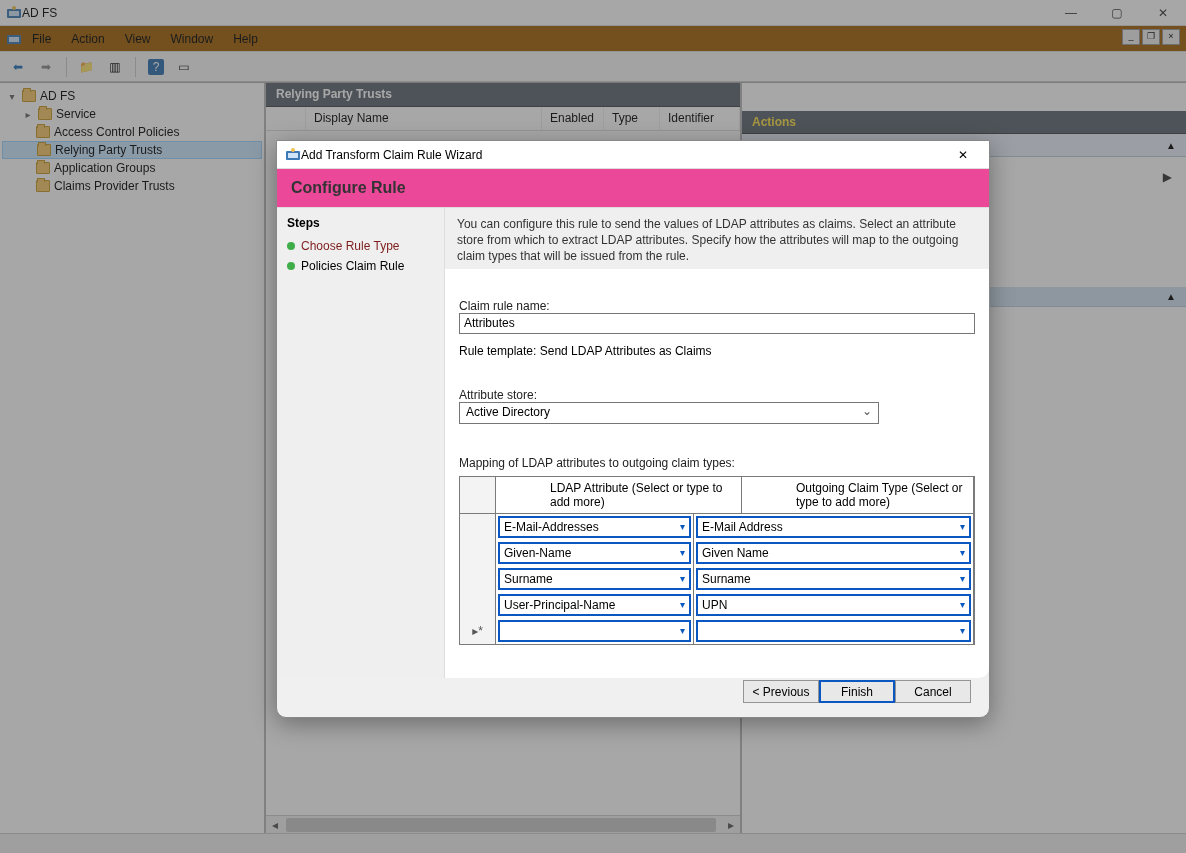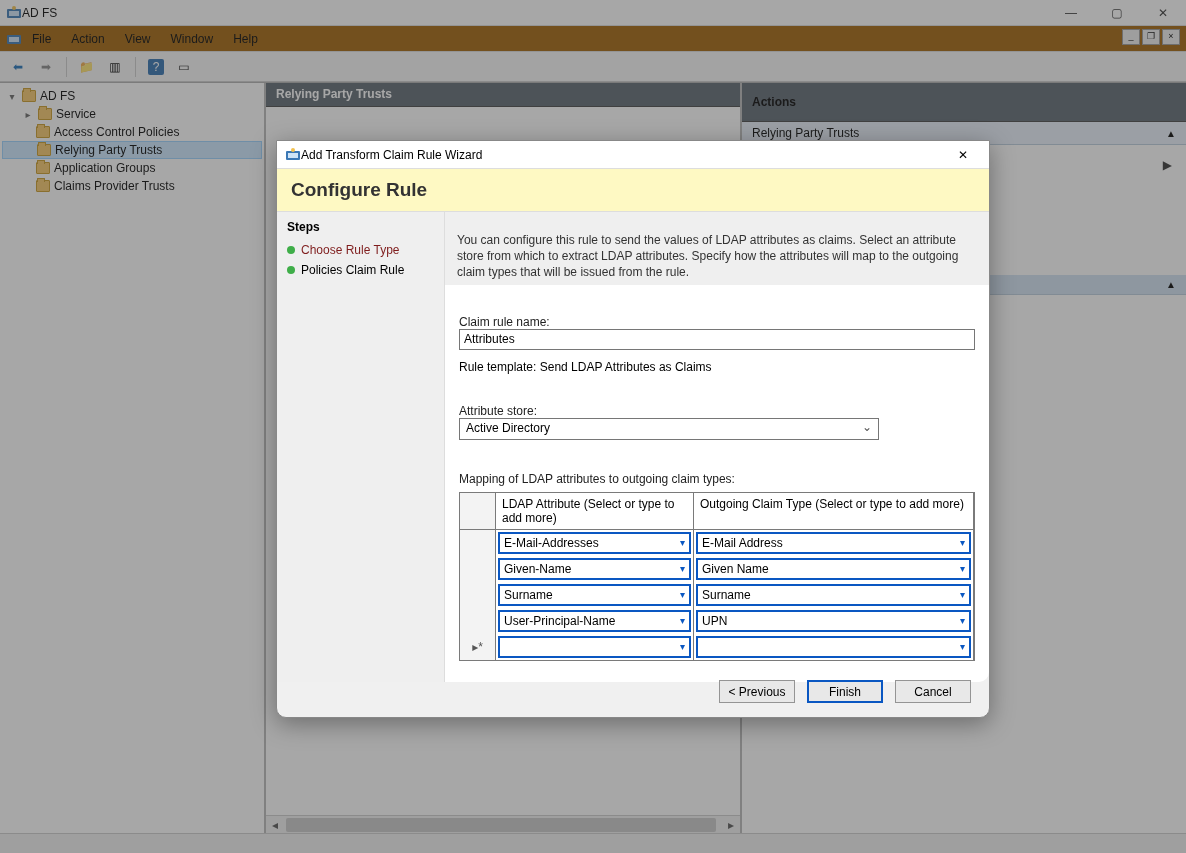--- a/index.html
+++ b/index.html
@@ -29,51 +29,51 @@
   .folder::before{content:"";position:absolute;top:-3px;left:0;width:6px;height:3px;background:#f6c768;border:1px solid #c99a25;border-bottom:none;border-radius:1px 1px 0 0;}
   .center-pane { flex:1; display:flex; flex-direction:column; background:#fff;}
   .pane-header { height:24px; background:#5c6670; color:#fff; font-weight:600; padding:4px 10px; border-bottom:1px solid #444;}
   .col-headers { height:24px; display:flex; border-bottom:1px solid #ddd; background:#fff;}
   .col-headers div{ padding:4px 8px; border-right:1px solid #eee;}
   .center-body{ flex:1; position:relative; background:#fff;}
   .hscroll{position:absolute; bottom:0; left:0; right:0; height:18px; background:#f0f0f0; border-top:1px solid #ccc;}
   .hscroll .thumb{position:absolute; left:20px; top:2px; height:14px; width:430px; background:#c8c8c8; border-radius:2px;}
   .hscroll .arrow{position:absolute; top:0; width:18px; height:18px; display:flex;align-items:center;justify-content:center;color:#555;}
   .right-pane { width:446px; border-left:2px solid #b8b8b8; background:#fff; display:flex; flex-direction:column;}
-  .act-head { background:#5c6670; color:#000000; font-weight:600; padding:12px 10px; border-bottom:1px solid #444;}
+  .act-head { background:#5c6670; color:#fde047; font-weight:600; padding:4px 10px; border-bottom:1px solid #444;margin-top:28px;}
   .act-group { background:#e9f1fb; border-bottom:1px solid #bcd; padding:4px 10px; display:flex; align-items:center; justify-content:space-between;}
   .act-group .collapse-caret { font-size:10px;}
   .act-group.dark{background:#d2e2f2;}
   .statusbar { position:absolute; left:0; right:0; bottom:0; height:20px; background:#f0f0f0; border-top:1px solid #ccc;}
 
   
   .wizard { position:absolute; left:276px; top:140px; width:714px; height:578px; background:#f0f0f0; border:1px solid #888; z-index:100; box-shadow:0 6px 24px rgba(0,0,0,.35); border-radius:0 0 10px 10px;}
   .wiz-title { height:28px; display:flex; align-items:center; padding:0 8px; border-bottom:1px solid #ddd; background:#fff;}
   .wiz-title .t { flex:1; }
   .wiz-close { width:36px; height:22px; display:flex; align-items:center; justify-content:center;}
-  .wiz-header { padding:10px 14px; background:#fef9c3; border-bottom:1px solid #ddd; font-size:19px; font-weight:600; color:#333;}
+  .wiz-header { padding:10px 14px; background:#ec4899; border-bottom:1px solid #ddd; font-size:16px; font-weight:600; color:#333;}
   .wiz-body { display:flex; height:470px;}
   .steps { width:176px; background:#efefef; border-right:1px solid #ddd; padding:8px 10px;}
   .steps h4{margin:0 0 6px 0; font-size:12px; font-weight:700;}
   .step{ display:flex; align-items:center; gap:6px; padding:3px 0;}
   .bullet{width:8px;height:8px;border-radius:50%;background:#3fae49;}
   .step.link{color:#7f1d1d;}
   .rule-area{ flex:1; display:flex; flex-direction:column;}
-  .desc{ padding:20px 12px 4px 12px; background:#efefef; color:#333; line-height:1.35;}
+  .desc{ padding:8px 12px 4px 12px; background:#efefef; color:#333; line-height:1.35;}
   .whitecard{ background:#fff; margin:0; padding:10px 14px; flex:1; border-radius:0 0 10px 0;}
-  .wiz-btns{ position:absolute; bottom:14px; right:18px; display:flex; gap:12px; z-index:102;}
+  .wiz-btns{ position:absolute; bottom:14px; right:18px; display:flex; z-index:102;}
   .btn{ width:76px; height:23px; border:1px solid #949494; background:#e8e8e8; display:flex; align-items:center; justify-content:center;}
   .btn.primary{ border:2px solid #0a57c2;}
   label.f{ display:block; margin-top:20px; color:#222;}
   .txt{ width:516px; height:21px; border:1px solid #767676; padding:2px 4px; background:#fff;}
   .sel{ width:420px; height:22px; border:1px solid #767676; background:#fff; padding:2px 24px 2px 6px; position:relative;}
   .sel::after{content:"⌄"; position:absolute; right:6px; top:1px; color:#555;}
   .grid{ margin-top:6px; border:1px solid #7a7a7a; width:516px;}
   .grow{display:flex;}
-  .gh{ background:#fff; border-bottom:1px solid #7a7a7a;}
+  .gh{ background:#fff; border-bottom:1px solid #7a7a7a;gap:48px;}
   .gcell{ border-right:1px solid #7a7a7a;}
   .gcell.rowhead{width:36px; background:#f3f3f3;}
   .gcell.c1{width:198px;}
   .gcell.c2{flex:1;}
   .ghcell{ padding:4px 6px;}
   .combo{ margin:2px; border:2px solid #0a57c2; height:22px; display:flex; align-items:center; justify-content:space-between; padding:0 4px; background:#fff;}
   .combo .dd{color:#0a57c2; font-size:10px;}
   .combo.empty-focus{background:#fff;}
   .rowhead.current{display:flex;align-items:center;justify-content:center;color:#555;}
   .adfs-icon{width:16px;height:16px;position:relative;}
@@ -169,20 +169,27 @@
       <span>Application Groups</span>
     </div>
     <div class="tree-row" style="padding-left:34px">
       <span class="folder"></span>
       <span>Claims Provider Trusts</span>
     </div>
   </div>
 
   <div class="center-pane">
     <div class="pane-header">Relying Party Trusts</div>
+    <div class="col-headers">
+      <div style="width:40px"></div>
+      <div style="width:236px">Display Name</div>
+      <div style="width:62px">Enabled</div>
+      <div style="width:56px">Type</div>
+      <div style="flex:1">Identifier</div>
+    </div>
     <div class="center-body">
       <div class="hscroll">
         <div class="arrow" style="left:0">◂</div>
         <div class="thumb"></div>
         <div class="arrow" style="right:0">▸</div>
       </div>
     </div>
   </div>
 
   <div class="right-pane">

